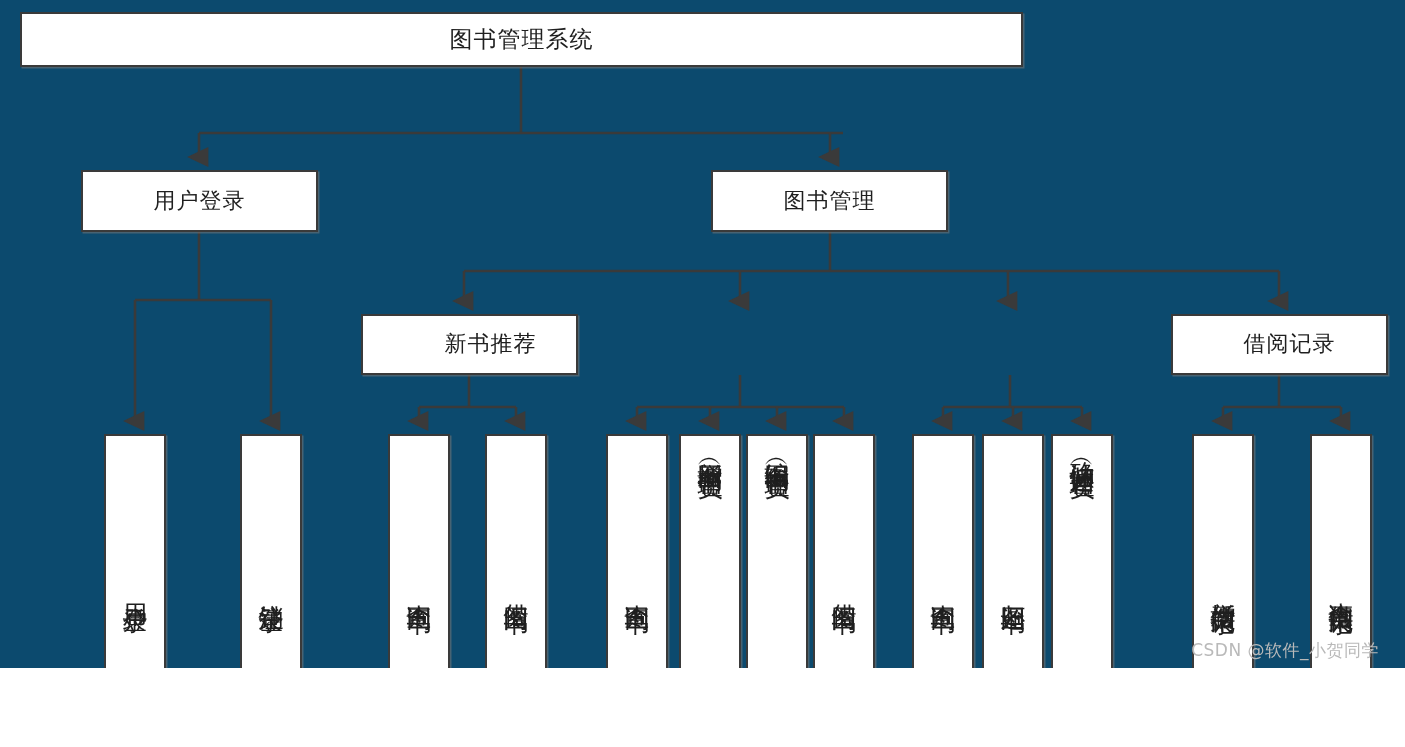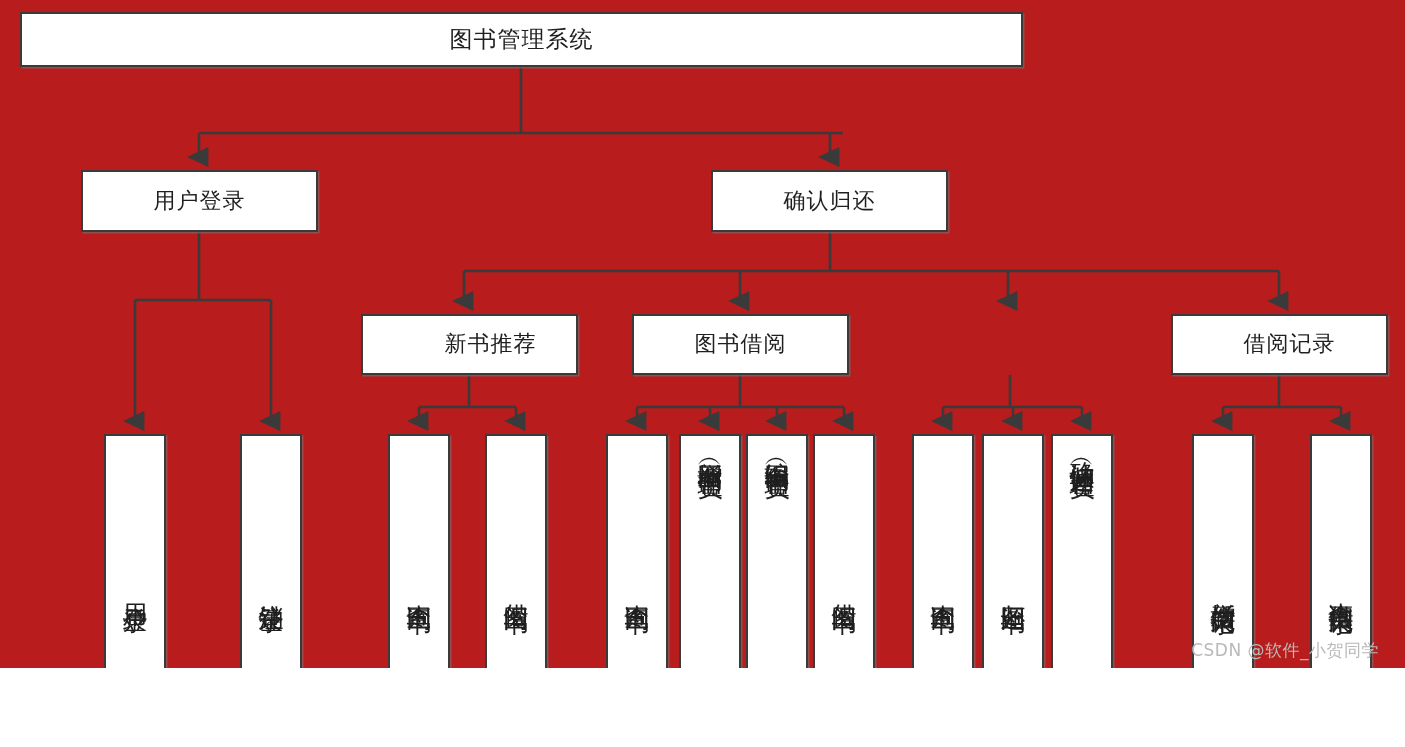--- a/index.html
+++ b/index.html
@@ -7,21 +7,21 @@
     padding: 0;
     background: #ffffff;
   }
   body {
     font-family: "DejaVu Sans", "Liberation Sans", sans-serif;
   }
   #canvas {
     position: relative;
     width: 1405px;
     height: 668px;
-    background: #b91c1c;
+    background: #0c4a6e;
     overflow: hidden;
   }
   .node {
     position: absolute;
     box-sizing: border-box;
     border: 2.5px solid #3a3a3a;
     background: #ffffff;
     display: flex;
     align-items: center;
     justify-content: center;
@@ -134,28 +134,25 @@
   </svg>
 
   <div class="node node-h node-root" style="left:20px; top:12px; width:1003px; height:55px;">
     <span>图书管理系统</span>
   </div>
 
   <div class="node node-h" style="left:81px; top:170px; width:237px; height:62px;">
     <span>用户登录</span>
   </div>
   <div class="node node-h" style="left:711px; top:170px; width:237px; height:62px;">
-    <span>确认归还</span>
+    <span>图书管理</span>
   </div>
 
   <div class="node node-h" style="left:361px; top:314px; width:217px; height:61px;padding-left:42px;">
     <span>新书推荐</span>
-  </div>
-  <div class="node node-h" style="left:632px; top:314px; width:217px; height:61px;">
-    <span>图书借阅</span>
   </div>
   <div class="node node-h" style="left:1171px; top:314px; width:217px; height:61px;padding-left:20px;">
     <span>借阅记录</span>
   </div>
 
   <div class="node node-v" style="left:104px; top:434px; width:62px; height:301px;">
     <div class="vwrap mid">
         <span class="vtext">用户登录</span>
       </div>
   </div>

